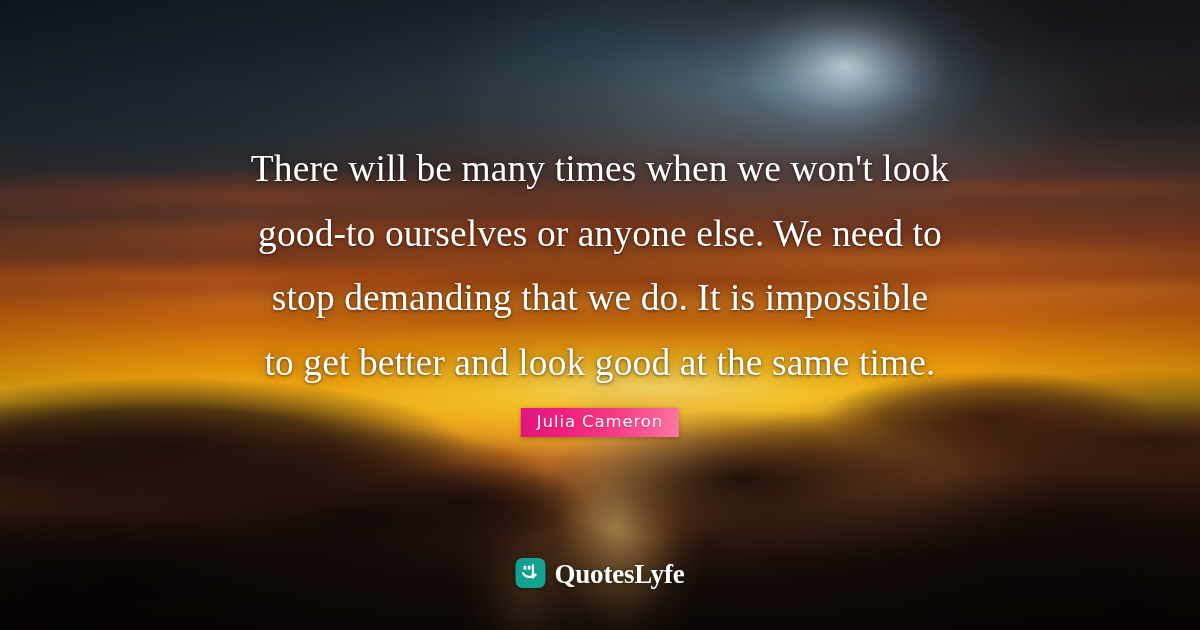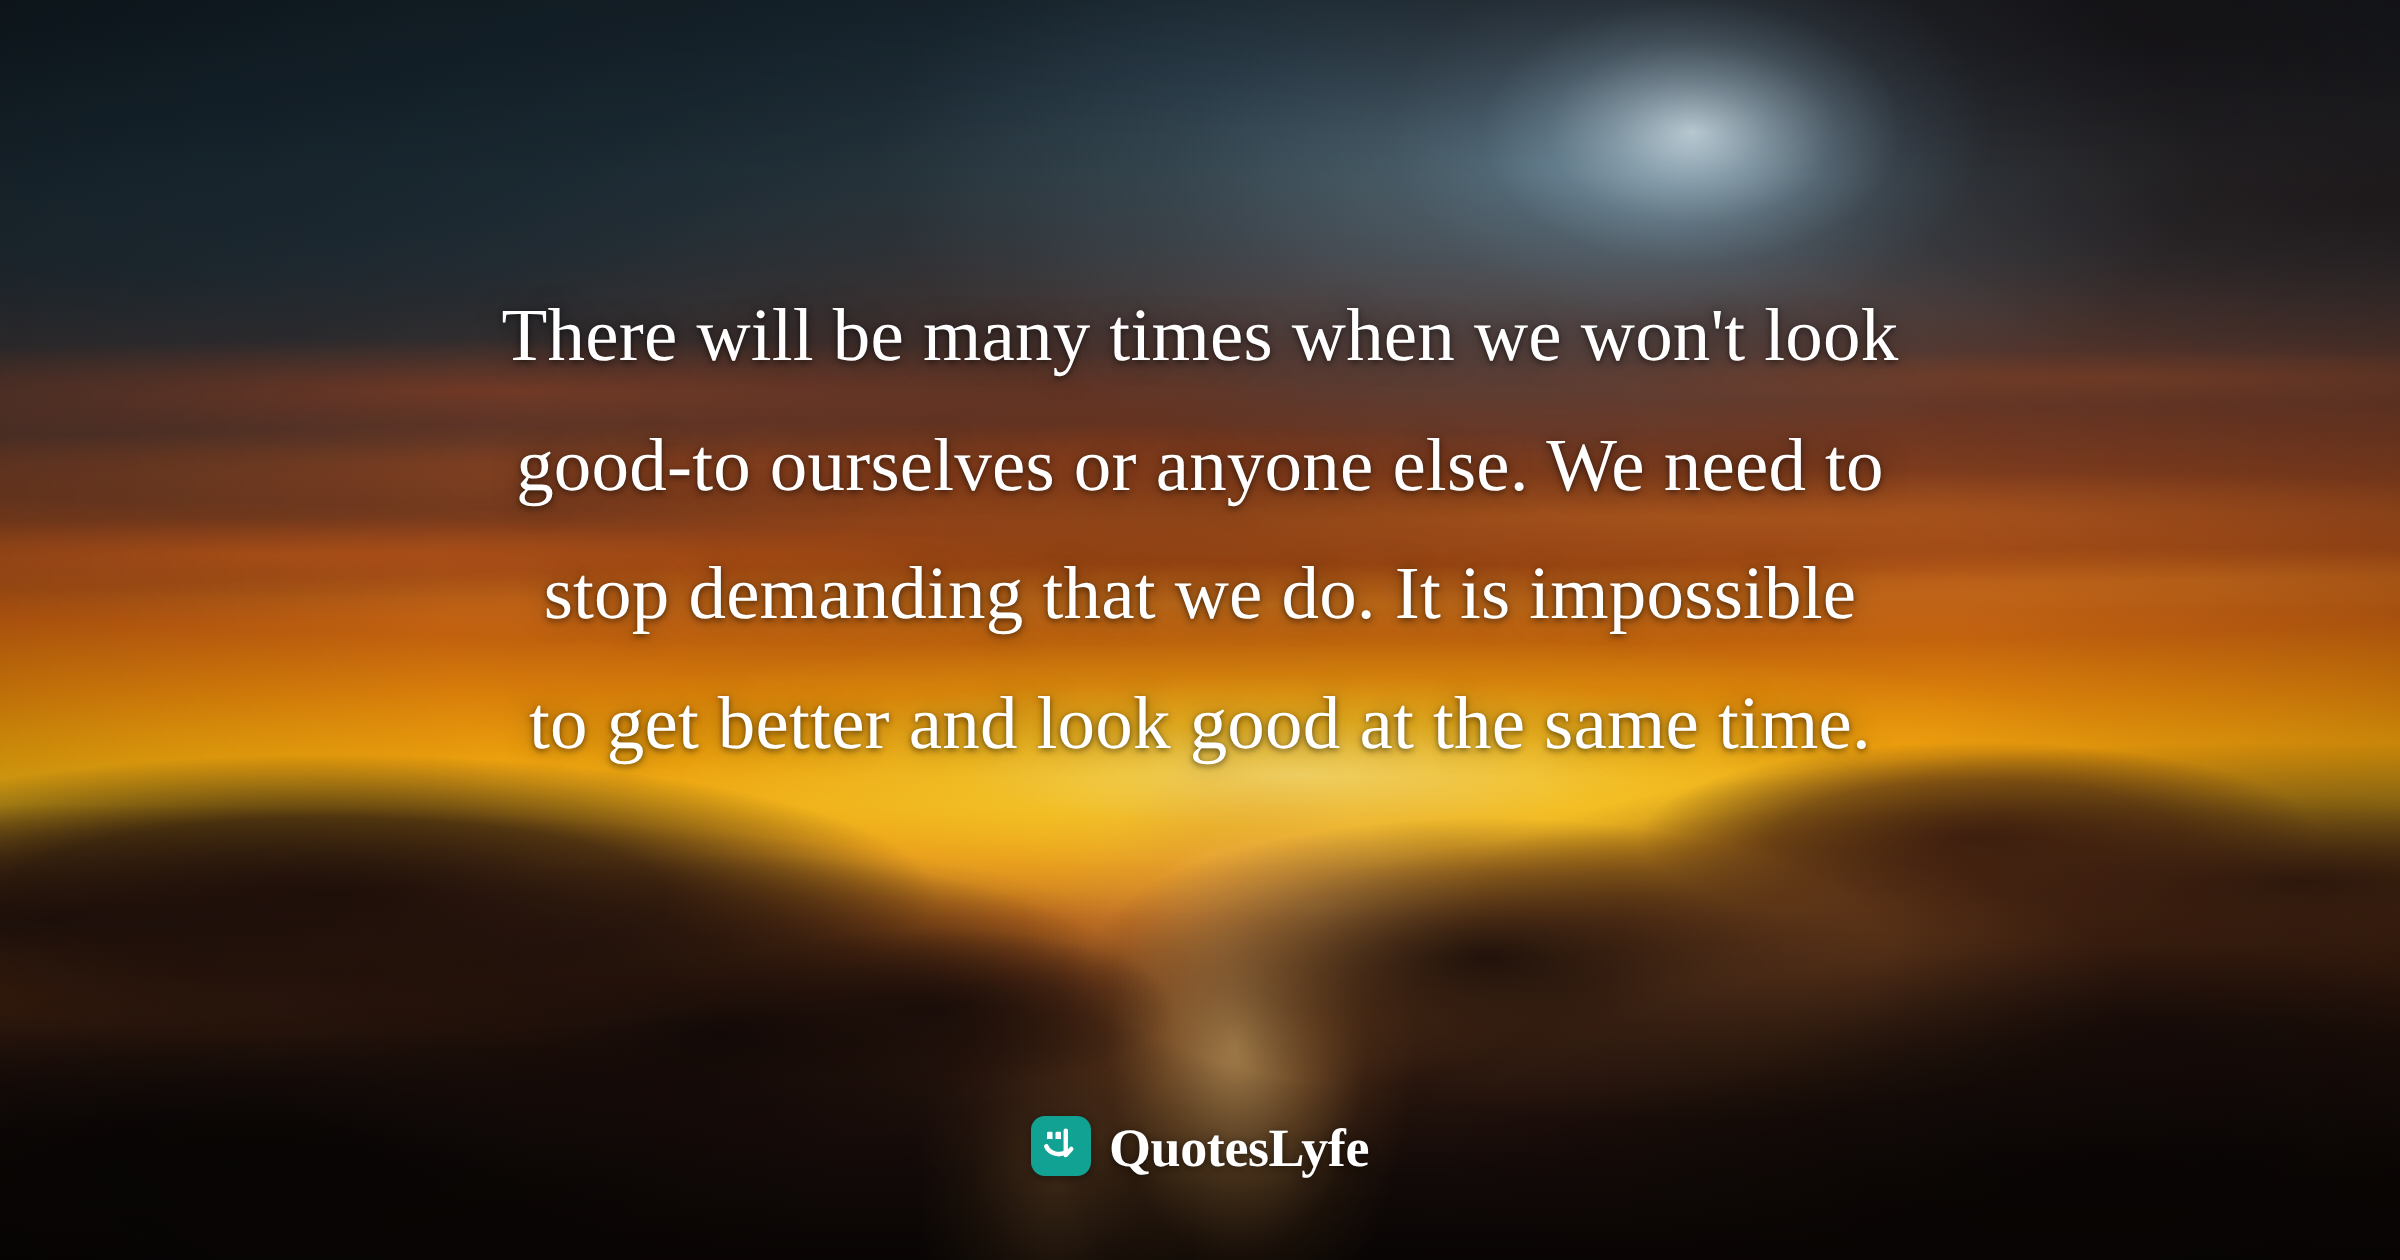--- a/index.html
+++ b/index.html
@@ -281,20 +281,23 @@
   <div class="bg-layer bg-vignette"></div>
   <div class="bg-layer bg-scrim"></div>
 
   <div class="content">
 
     <blockquote id="quote-text">There will be many times when we won't look
 good-to ourselves or anyone else. We need to
 stop demanding that we do. It is impossible
 to get better and look good at the same time.</blockquote>
 
+    <div id="author-badge">
+      <span class="author-name">Julia Cameron</span>
+    </div>
 
     <div id="brand-logo">
       <span class="logo-mark">
         <svg width="22" height="22" viewBox="0 0 24 24" aria-hidden="true">
           <rect x="4.4" y="4.2" width="3.0" height="4.6" rx="0.7" fill="#ffffff"></rect>
           <rect x="4.4" y="8.2" width="3.0" height="1.5" fill="#11a294"></rect>
           <rect x="9.0" y="4.2" width="3.0" height="4.6" rx="0.7" fill="#ffffff"></rect>
           <rect x="9.0" y="8.2" width="3.0" height="1.5" fill="#11a294"></rect>
           <path d="M4.0 12.2 A7.2 6.4 0 0 0 14.6 15.4" fill="none" stroke="#ffffff" stroke-width="2.5" stroke-linecap="round"></path>
           <path d="M14.6 3.6 L14.6 17.0 L17.6 13.6" fill="none" stroke="#ffffff" stroke-width="2.4" stroke-linecap="round" stroke-linejoin="round"></path>

